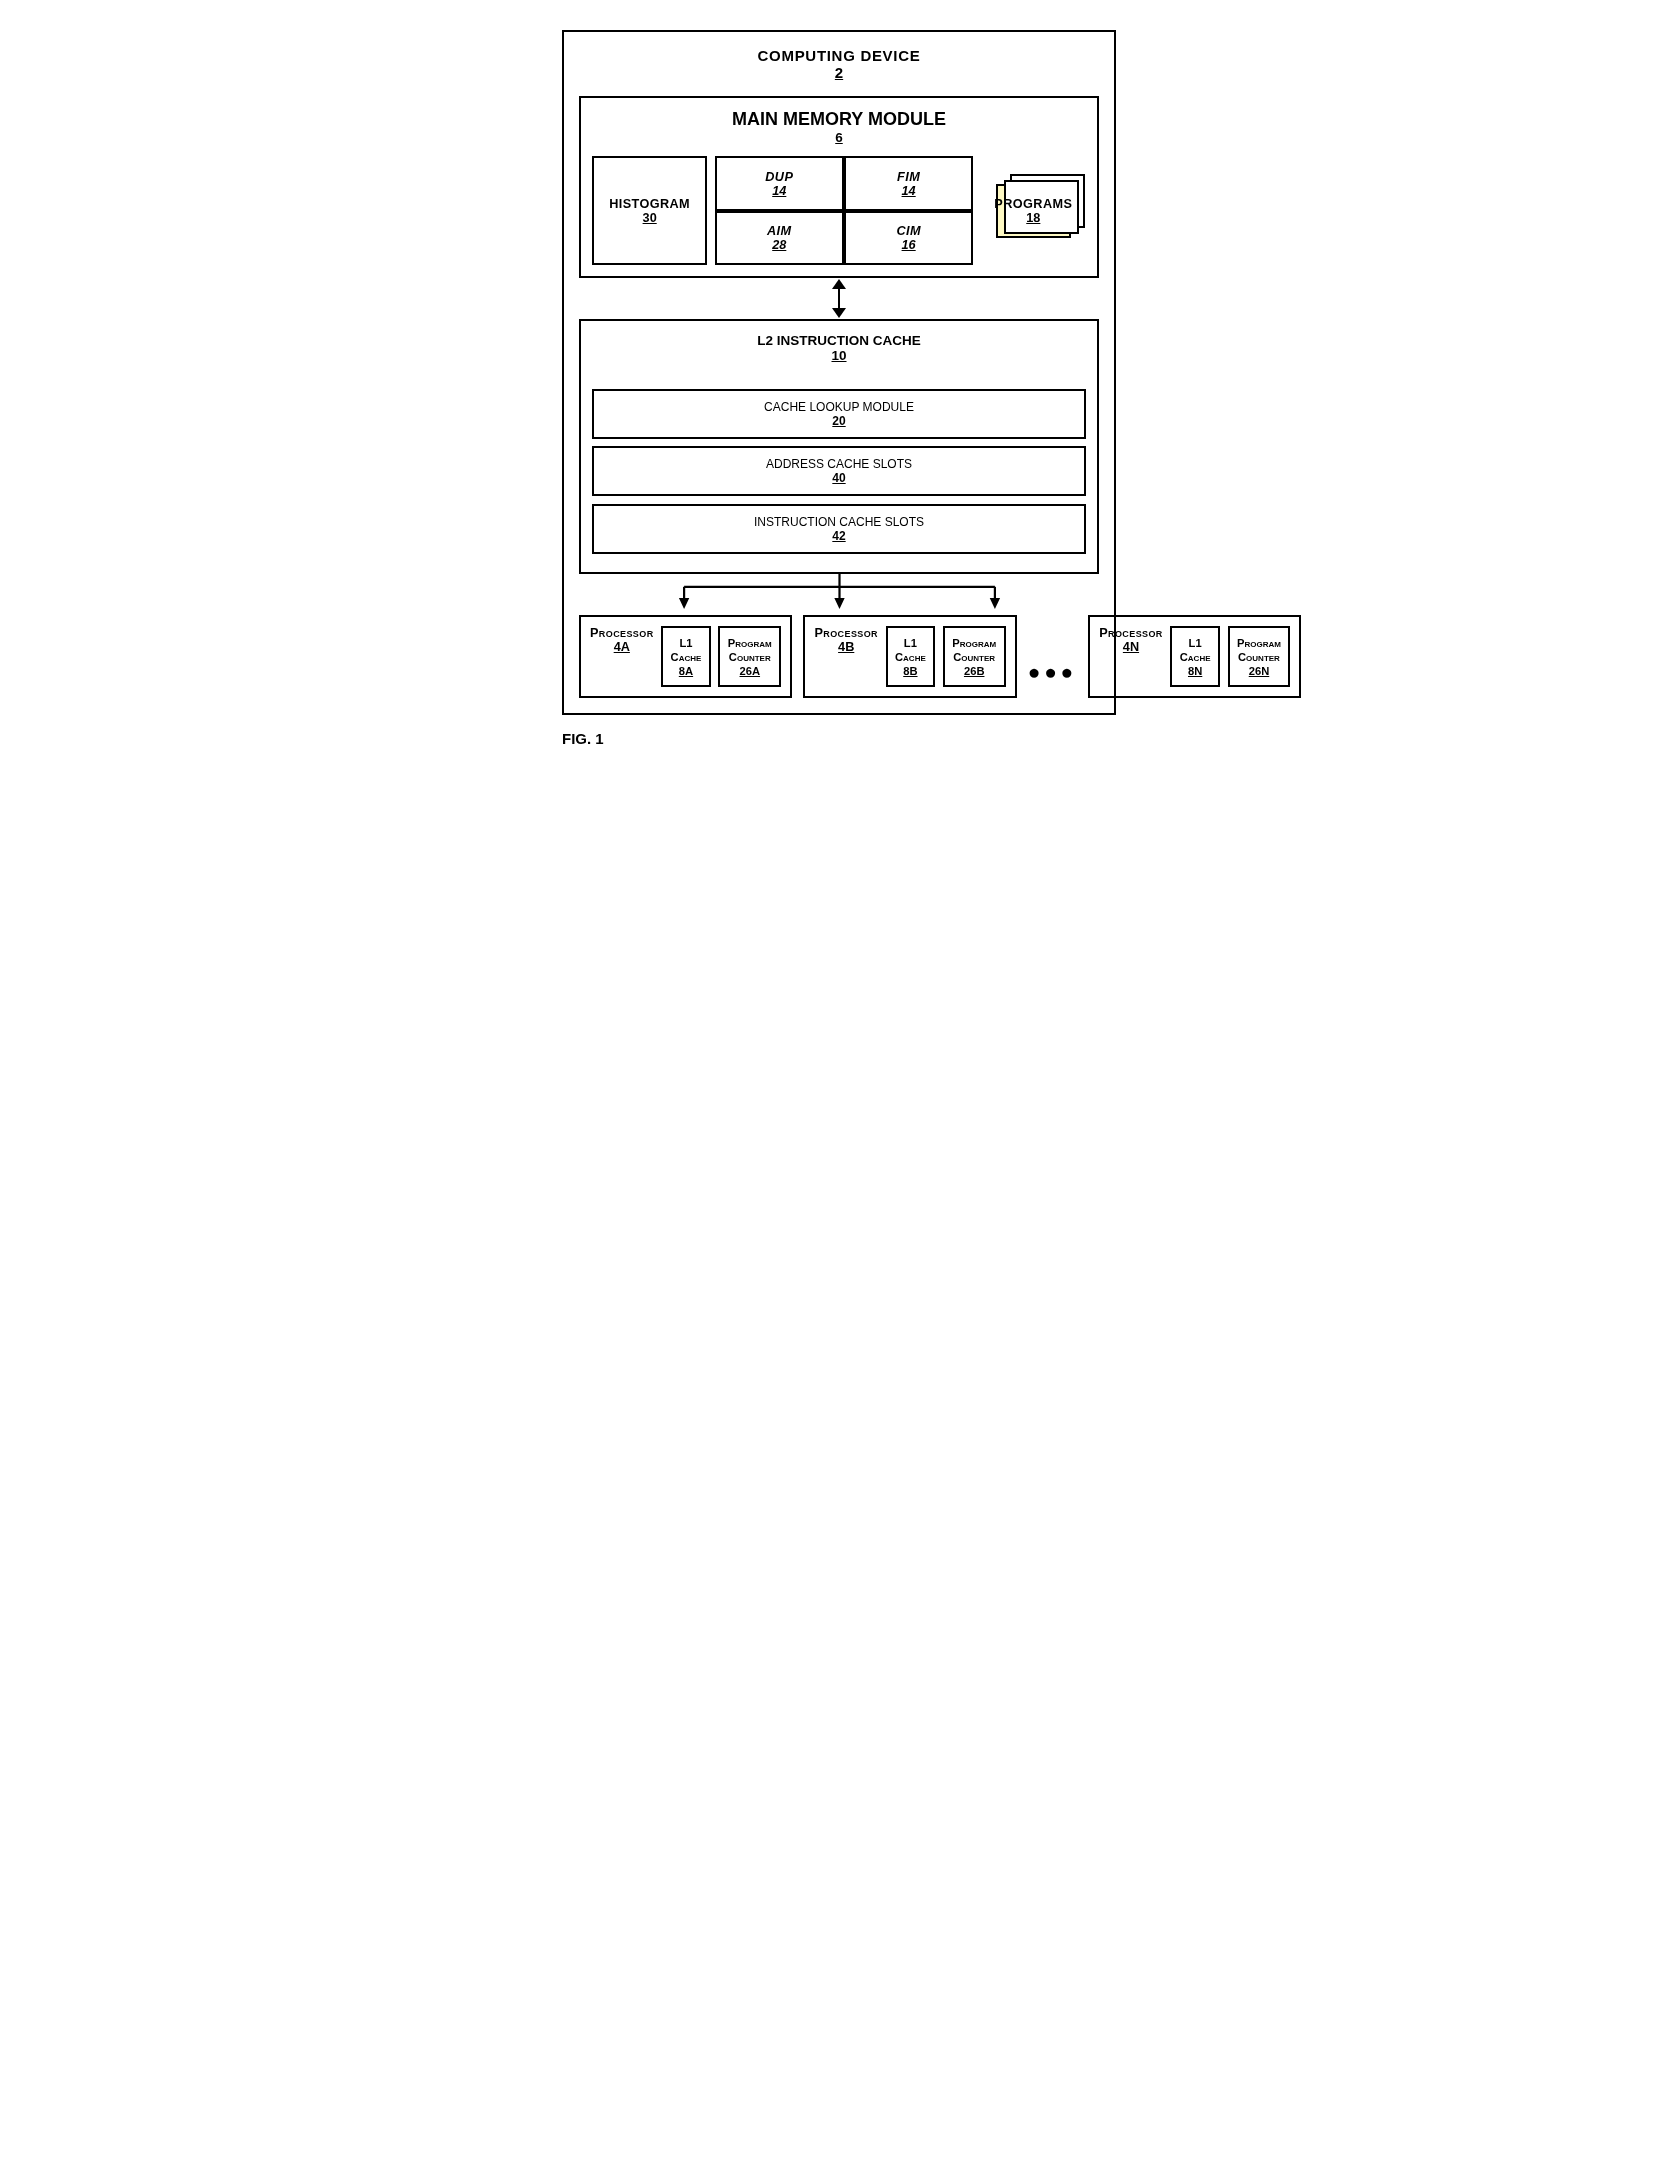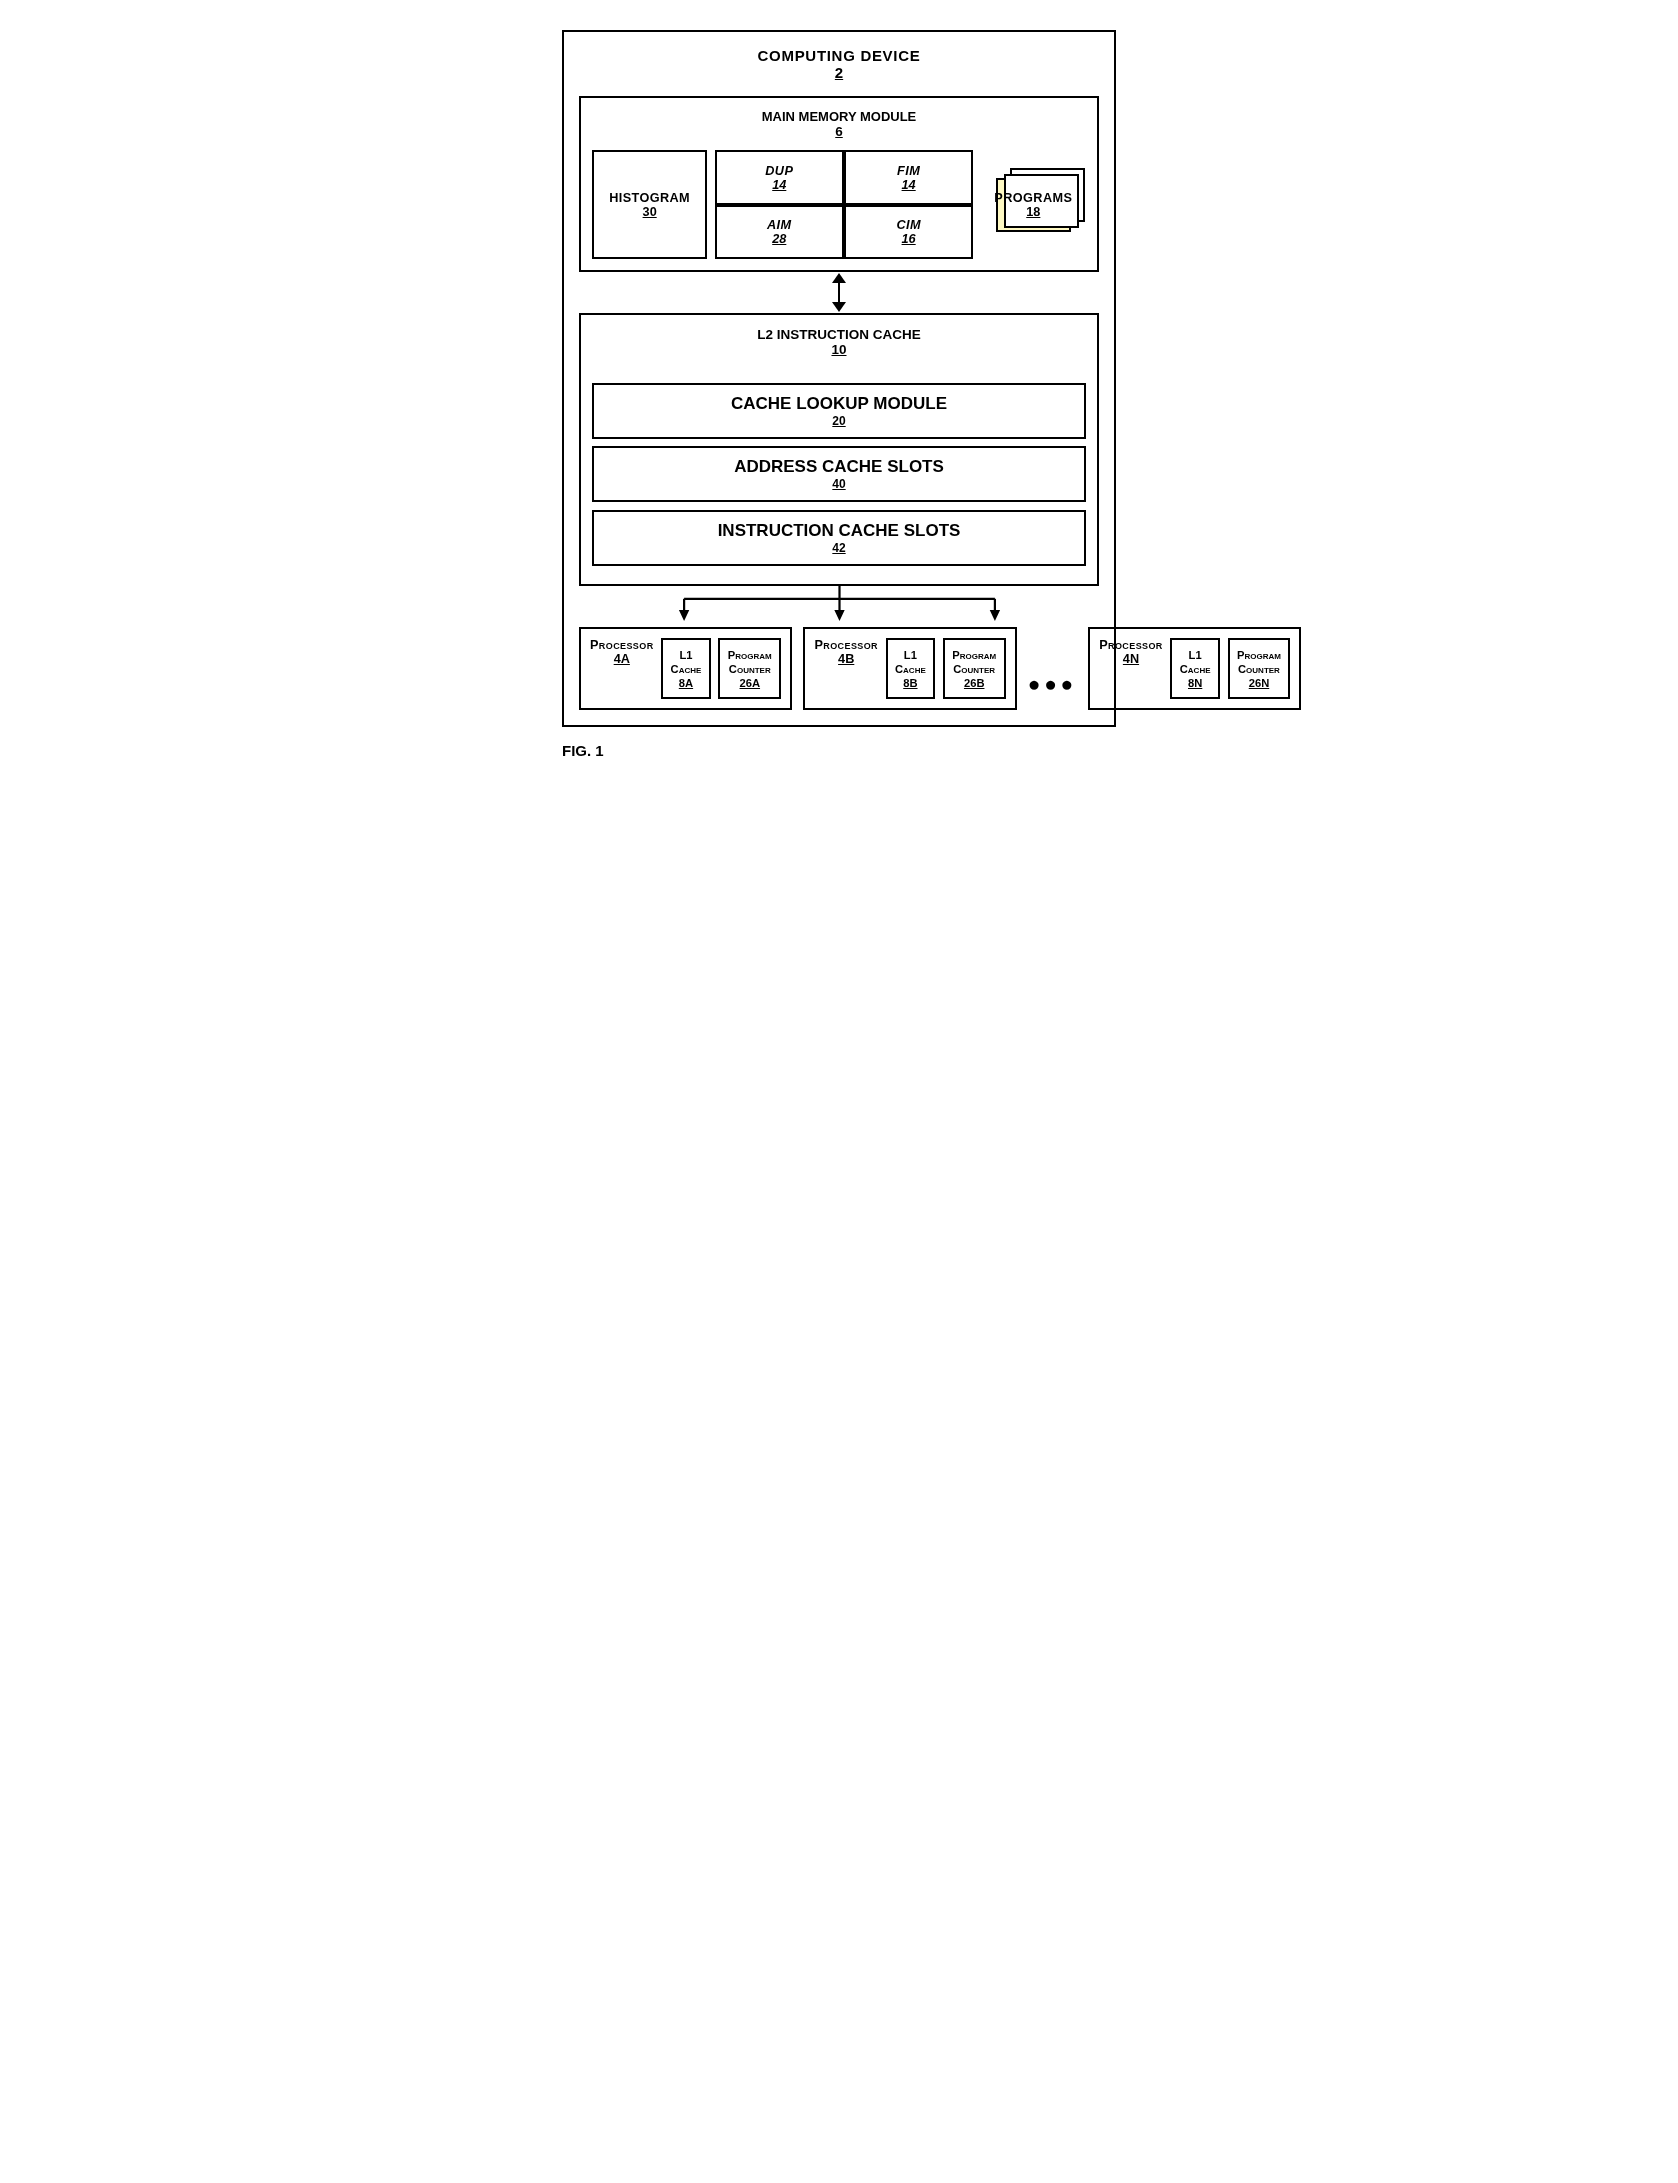--- a/index.html
+++ b/index.html
@@ -43,21 +43,21 @@
       padding: 11.2px;
       margin-bottom: 0;
       position: relative;
     }
     .memory-module-title {
       text-align: center;
       margin-bottom: 11.2px;
     }
     .memory-module-title .main-title {
       font-weight: bold;
-      font-size: 13px;
+      font-size: 18px;
     }
     .memory-module-title .ref-num {
       font-size: 13.5px;
       font-weight: bold;
       text-decoration: underline;
     }
     .memory-inner {
       display: flex;
       gap: 7.5px;
       align-items: stretch;
@@ -192,22 +192,22 @@
       font-weight: bold;
       text-decoration: underline;
     }
     .cache-inner-box {
       border: 2.2px solid #000;
       padding: 9px;
       text-align: center;
       margin-bottom: 7.5px;
     }
     .cache-inner-box .main-title {
-      font-weight: bold;
-      font-size: 17px;
+      font-weight: normal;
+      font-size: 12px;
     }
     .cache-inner-box .ref-num {
       font-weight: bold;
       font-size: 12px;
       text-decoration: underline;
     }
 
     .processors-row {
       display: flex;
       gap: 11.2px;

